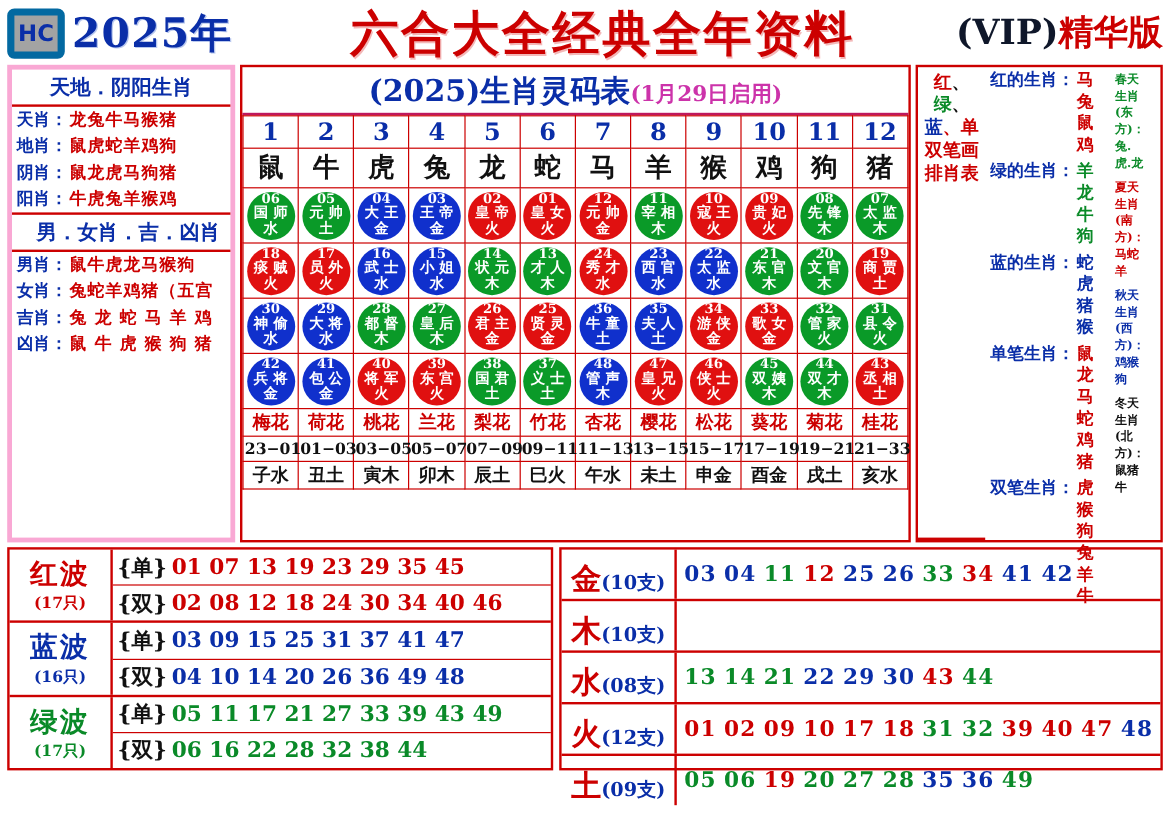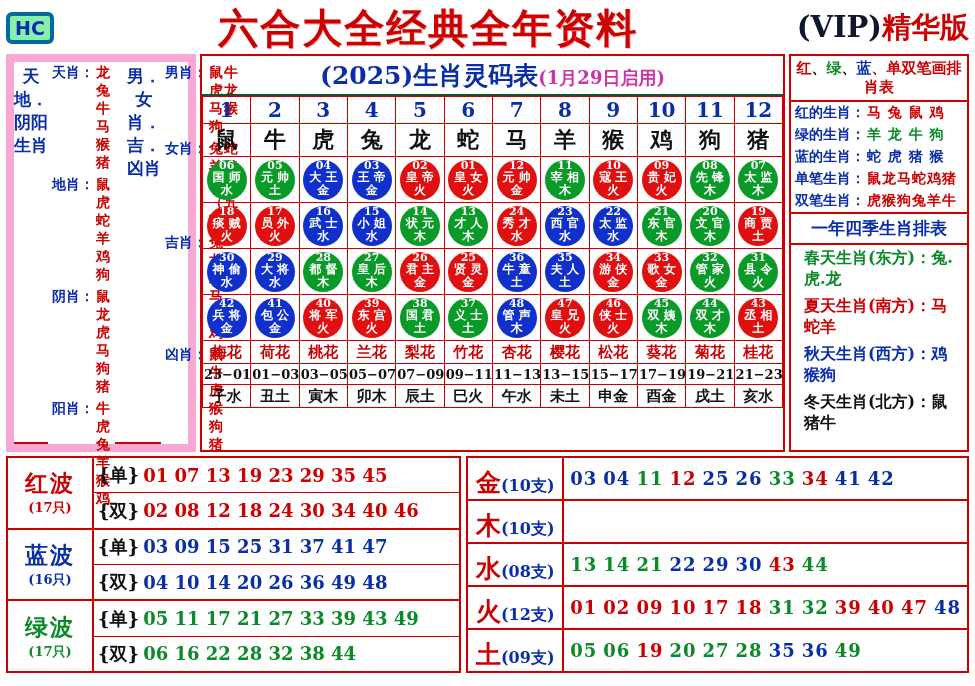--- a/index.html
+++ b/index.html
@@ -9,24 +9,24 @@
     background: #ffffff;
     font-family: "DejaVu Sans", "Liberation Sans", sans-serif;
     overflow: hidden;
     position: relative;
   }
   .page { position:relative; width:975px; height:686px; }
 
   
   .header { display:flex; align-items:center; height:54px; padding:2px 6px 0 6px; }
   .logo {
-    width:48px; height:32px; border:4px solid #0369a1; border-radius:6px;
+    width:48px; height:42px; border:6px solid #0369a1; border-radius:6px;
     display:flex; align-items:center; justify-content:center;
     color:#0a2ea8; font-weight:bold; font-size:19px; margin-right:6px;
-    background:#86efac;
+    background:#a3a3a3;
   }
   .year {
     color:#0a2ea8; font-size:34px; font-weight:bold; letter-spacing:1px;
     font-family:"DejaVu Serif","Liberation Serif",serif;
     text-shadow:1px 1px 0 #b9c8ee;
     margin-right:14px;
   }
   .main-title {
     color:#cc0000; font-size:40px; font-weight:bold;
     font-family:"DejaVu Serif","Liberation Serif",serif;
@@ -34,38 +34,38 @@
     text-shadow:1px 1px 0 #f3b8b8;
     flex:1; text-align:center;
   }
   .vip { font-size:29px; font-weight:bold; font-family:"DejaVu Serif","Liberation Serif",serif; }
   .vip .v1 { color:#0f172a; }
   .vip .v2 { color:#cc0000; }
 
   
   .main { display:flex; gap:4px; padding:0 6px; height:398px; }
 
-  .col-left { width:190px; border:8px solid #f9a8d4; display:flex; flex-direction:row; }
+  .col-left { width:190px; border:4px solid #f9a8d4; display:flex; flex-direction:column; }
   .col-mid { flex:1; border:2px solid #cc0000; }
-  .col-right { width:180px; border:2px solid #cc0000; display:flex; flex-direction:column; }
+  .col-right { width:206px; border:2px solid #cc0000; display:flex; }
 
   .sect-title {
     text-align:center; color:#0a2ea8; font-weight:bold; font-size:17px;
     font-family:"DejaVu Serif","Liberation Serif",serif;
     padding:3px 0; border-bottom:2px solid #cc0000;
   }
   .kv { font-size:14px; padding:2px 4px; display:flex; align-items:baseline; font-family:"DejaVu Serif","Liberation Serif",serif;}
   .kv .k { color:#0a2ea8; font-weight:bold; white-space:nowrap; }
   .kv .v { color:#cc0000; font-weight:bold; margin-left:2px; letter-spacing:1px; }
   .kv.green .v { color:#0a8a28; }
   .kv.blue .v { color:#0a2ea8; }
   .divider { border-top:2px solid #cc0000; }
 
   
-  .mid-title { text-align:center; padding:3px 0 2px 0; border-bottom:2px solid #14532d; }
+  .mid-title { text-align:center; padding:3px 0 2px 0; border-bottom:2px solid #be185d; }
   .mid-title .t1 { color:#0a2ea8; font-weight:bold; font-size:25px; font-family:"DejaVu Serif","Liberation Serif",serif;}
   .mid-title .t2 { color:#cc33aa; font-weight:bold; font-size:18px; font-family:"DejaVu Serif","Liberation Serif",serif;}
 
   table.grid { border-collapse:collapse; width:100%; table-layout:fixed; }
   table.grid td { border:1px solid #cc0000; text-align:center; }
   .numrow td { font-size:20px; font-weight:bold; color:#0a2ea8; height:26px; font-family:"DejaVu Serif","Liberation Serif",serif;}
   .zodiacrow td { font-size:22px; font-weight:bold; color:#111; height:30px; font-family:"DejaVu Serif","Liberation Serif",serif;}
 
   .ballcell { height:45px; padding:0; }
   .ballwrap { display:flex; align-items:center; justify-content:center; height:45px; }
@@ -83,28 +83,28 @@
 
   .flowerrow td { font-size:15px; font-weight:bold; color:#cc0000; height:23px; font-family:"DejaVu Serif","Liberation Serif",serif;}
   .hourrow td { font-size:13px; font-weight:bold; color:#111; height:21px; font-family:"DejaVu Serif","Liberation Serif",serif;}
   .stemrow td { font-size:15px; font-weight:bold; color:#111; height:23px; font-family:"DejaVu Serif","Liberation Serif",serif;}
 
   
   .r-title { text-align:center; color:#cc0000; font-weight:bold; font-size:15px; padding:3px 0; border-bottom:2px solid #cc0000; font-family:"DejaVu Serif","Liberation Serif",serif;}
   .r-title .g { color:#0a8a28; }
   .r-title .b { color:#0a2ea8; }
   .r-title .k { color:#111; }
-  .season { font-size:16px; padding:3px 13px; font-family:"DejaVu Serif","Liberation Serif",serif; font-weight:bold;}
+  .season { font-size:10px; padding:3px 13px; font-family:"DejaVu Serif","Liberation Serif",serif; font-weight:bold;}
   .season .s1 { color:#0a8a28; }
   .season .s2 { color:#cc0000; }
   .season .s3 { color:#0a2ea8; }
   .season .s4 { color:#111; }
 
   
-  .bottom { display:flex; gap:5px; padding:4px 6px 0 6px; height:221px; }
+  .bottom { display:flex; gap:5px; padding:4px 6px 0 6px; height:190px; }
   .bl { width:480px; border:2px solid #cc0000; display:flex; flex-direction:column; }
   .br { flex:1; border:2px solid #cc0000; display:flex; flex-direction:column; }
 
   .waverow { display:flex; flex:1; border-bottom:2px solid #cc0000; }
   .waverow:last-child { border-bottom:none; }
   .wavelabel { width:86px; border-right:2px solid #cc0000; display:flex; flex-direction:column; align-items:center; justify-content:center; }
   .wavelabel .nm { font-size:23px; font-weight:bold; font-family:"DejaVu Serif","Liberation Serif",serif; letter-spacing:2px;}
   .wavelabel .ct { font-size:13px; font-weight:bold; font-family:"DejaVu Serif","Liberation Serif",serif;}
   .wavenums { flex:1; display:flex; flex-direction:column; }
   .wline { flex:1; display:flex; align-items:center; padding-left:4px; font-size:18px; font-weight:bold; font-family:"DejaVu Serif","Liberation Serif",serif; }
@@ -124,20 +124,21 @@
   .elnums { flex:1; padding-left:6px; font-size:18px; font-weight:bold; font-family:"DejaVu Serif","Liberation Serif",serif; letter-spacing:1px; }
   .elnums span { margin-right:6px; }
 </style>
 </head>
 <body>
 
 <div class="page">
 
   <div class="header">
     <div class="logo">HC</div>
+    <div class="year">2025年</div>
     <div class="main-title">六合大全经典全年资料</div>
     <div class="vip">
       <span class="v1">(VIP)</span><span class="v2">精华版</span>
     </div>
   </div>
 
   <div class="main">
 
     <div class="col-left">
       <div class="sect-title">天地．阴阳生肖</div>
@@ -674,21 +675,21 @@
               <td>01−03</td>
               <td>03−05</td>
               <td>05−07</td>
               <td>07−09</td>
               <td>09−11</td>
               <td>11−13</td>
               <td>13−15</td>
               <td>15−17</td>
               <td>17−19</td>
               <td>19−21</td>
-              <td>21−23</td>
+              <td>21−33</td>
             </tr>
             <tr class="stemrow">
               <td>子水</td>
               <td>丑土</td>
               <td>寅木</td>
               <td>卯木</td>
               <td>辰土</td>
               <td>巳火</td>
               <td>午水</td>
               <td>未土</td>
@@ -719,21 +720,20 @@
         <div class="kv">
             <span class="k">单笔生肖：</span>
             <span class="v">鼠龙马蛇鸡猪</span>
           </div>
         <div class="kv">
             <span class="k">双笔生肖：</span>
             <span class="v">虎猴狗兔羊牛</span>
           </div>
       </div>
       <div class="divider"></div>
-      <div class="sect-title" style="border-top:none;">一年四季生肖排表</div>
       <div>
         <div class="season"><span class="s1">春天生肖(东方)：兔.虎.龙</span></div>
         <div class="season"><span class="s2">夏天生肖(南方)：马蛇羊</span></div>
         <div class="season"><span class="s3">秋天生肖(西方)：鸡猴狗</span></div>
         <div class="season"><span class="s4">冬天生肖(北方)：鼠猪牛</span></div>
       </div>
     </div>
   </div>
 
   <div class="bottom">

